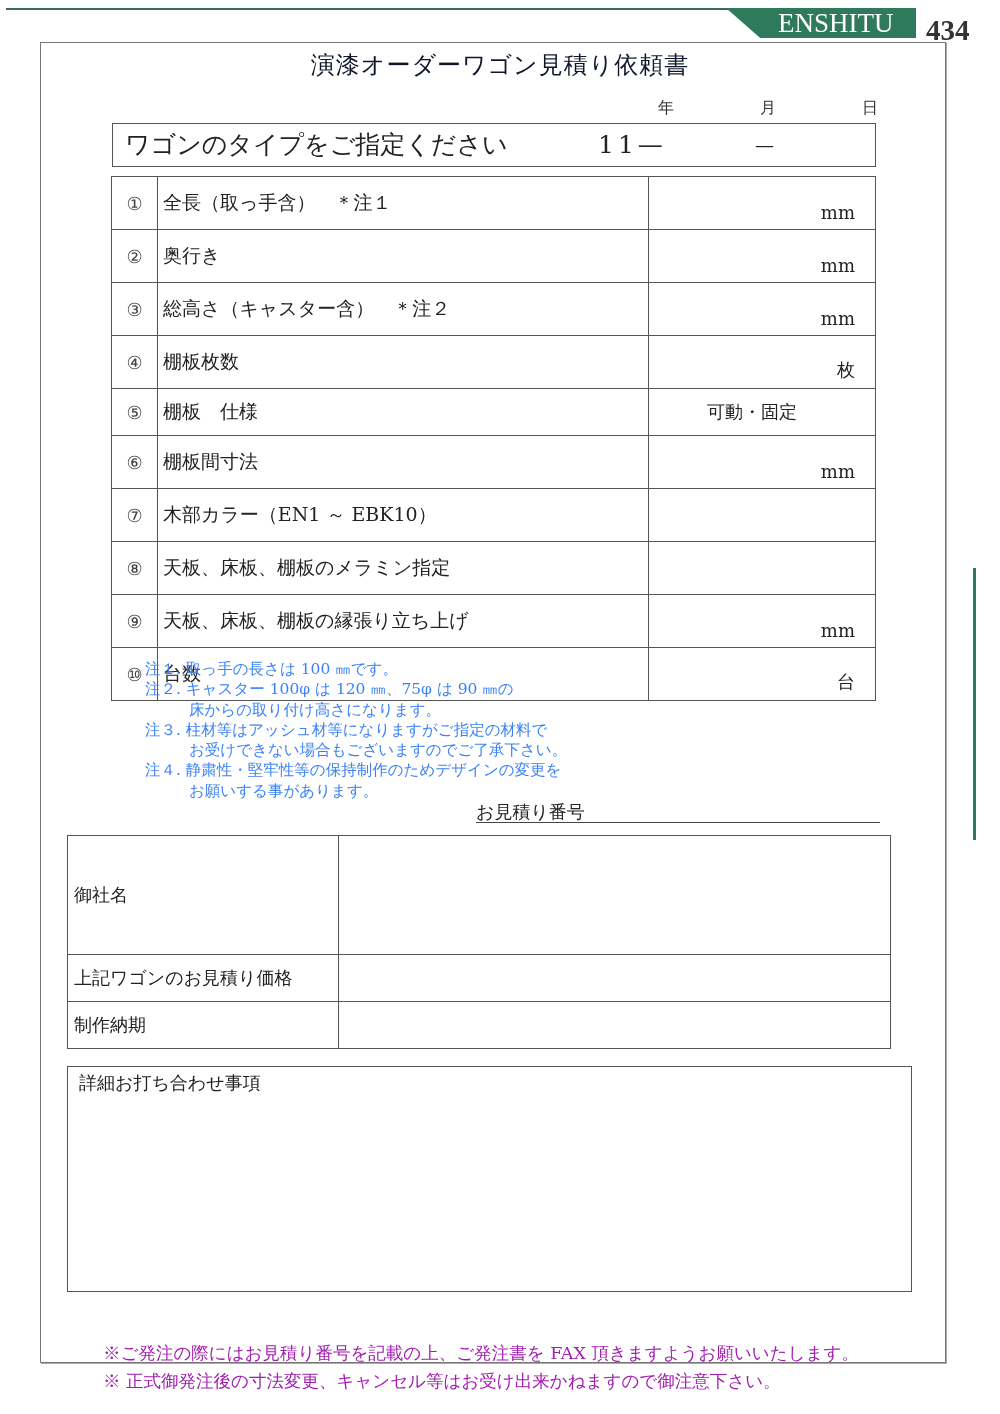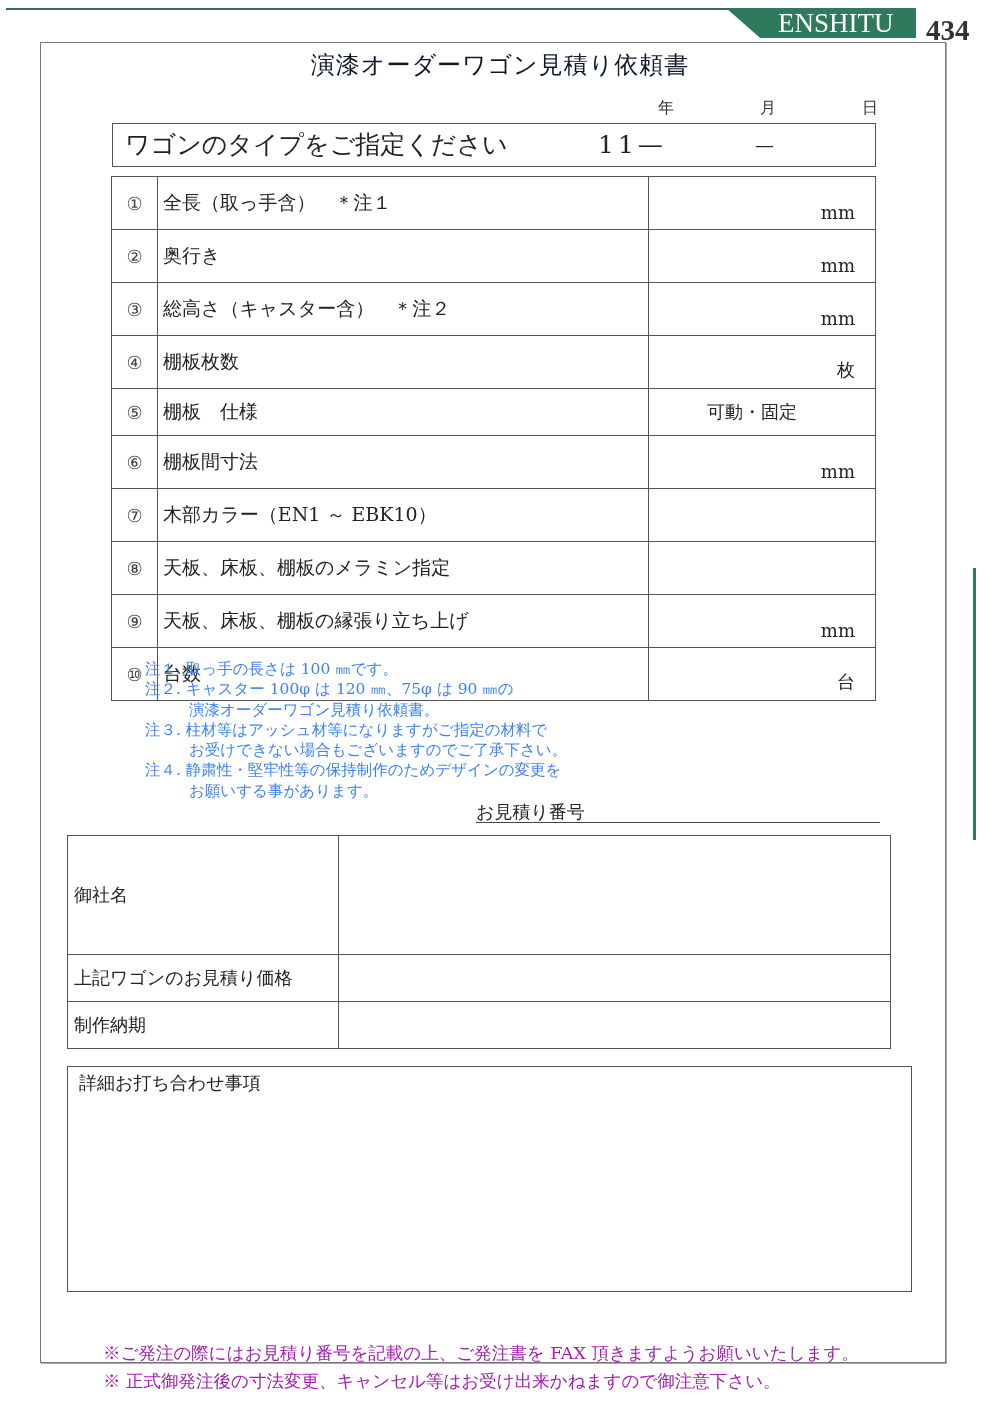--- a/index.html
+++ b/index.html
@@ -126,21 +126,21 @@
       <td class="num">⑩</td>
       <td class="label">台数</td>
       <td class="unit">台</td>
     </tr>
   </tbody>
 </table>
 
 <div class="notes">
   <div class="note-line">注１. 取っ手の長さは 100 ㎜です。</div>
   <div class="note-line">注２. キャスター 100φ は 120 ㎜、75φ は 90 ㎜の</div>
-  <div class="note-line note-indent">演漆オーダーワゴン見積り依頼書。</div>
+  <div class="note-line note-indent">床からの取り付け高さになります。</div>
   <div class="note-line">注３. 柱材等はアッシュ材等になりますがご指定の材料で</div>
   <div class="note-line note-indent">お受けできない場合もございますのでご了承下さい。</div>
   <div class="note-line">注４. 静粛性・堅牢性等の保持制作のためデザインの変更を</div>
   <div class="note-line note-indent">お願いする事があります。</div>
 </div>
 
 <div class="quote-no">
   <span>お見積り番号</span>
 </div>
 

